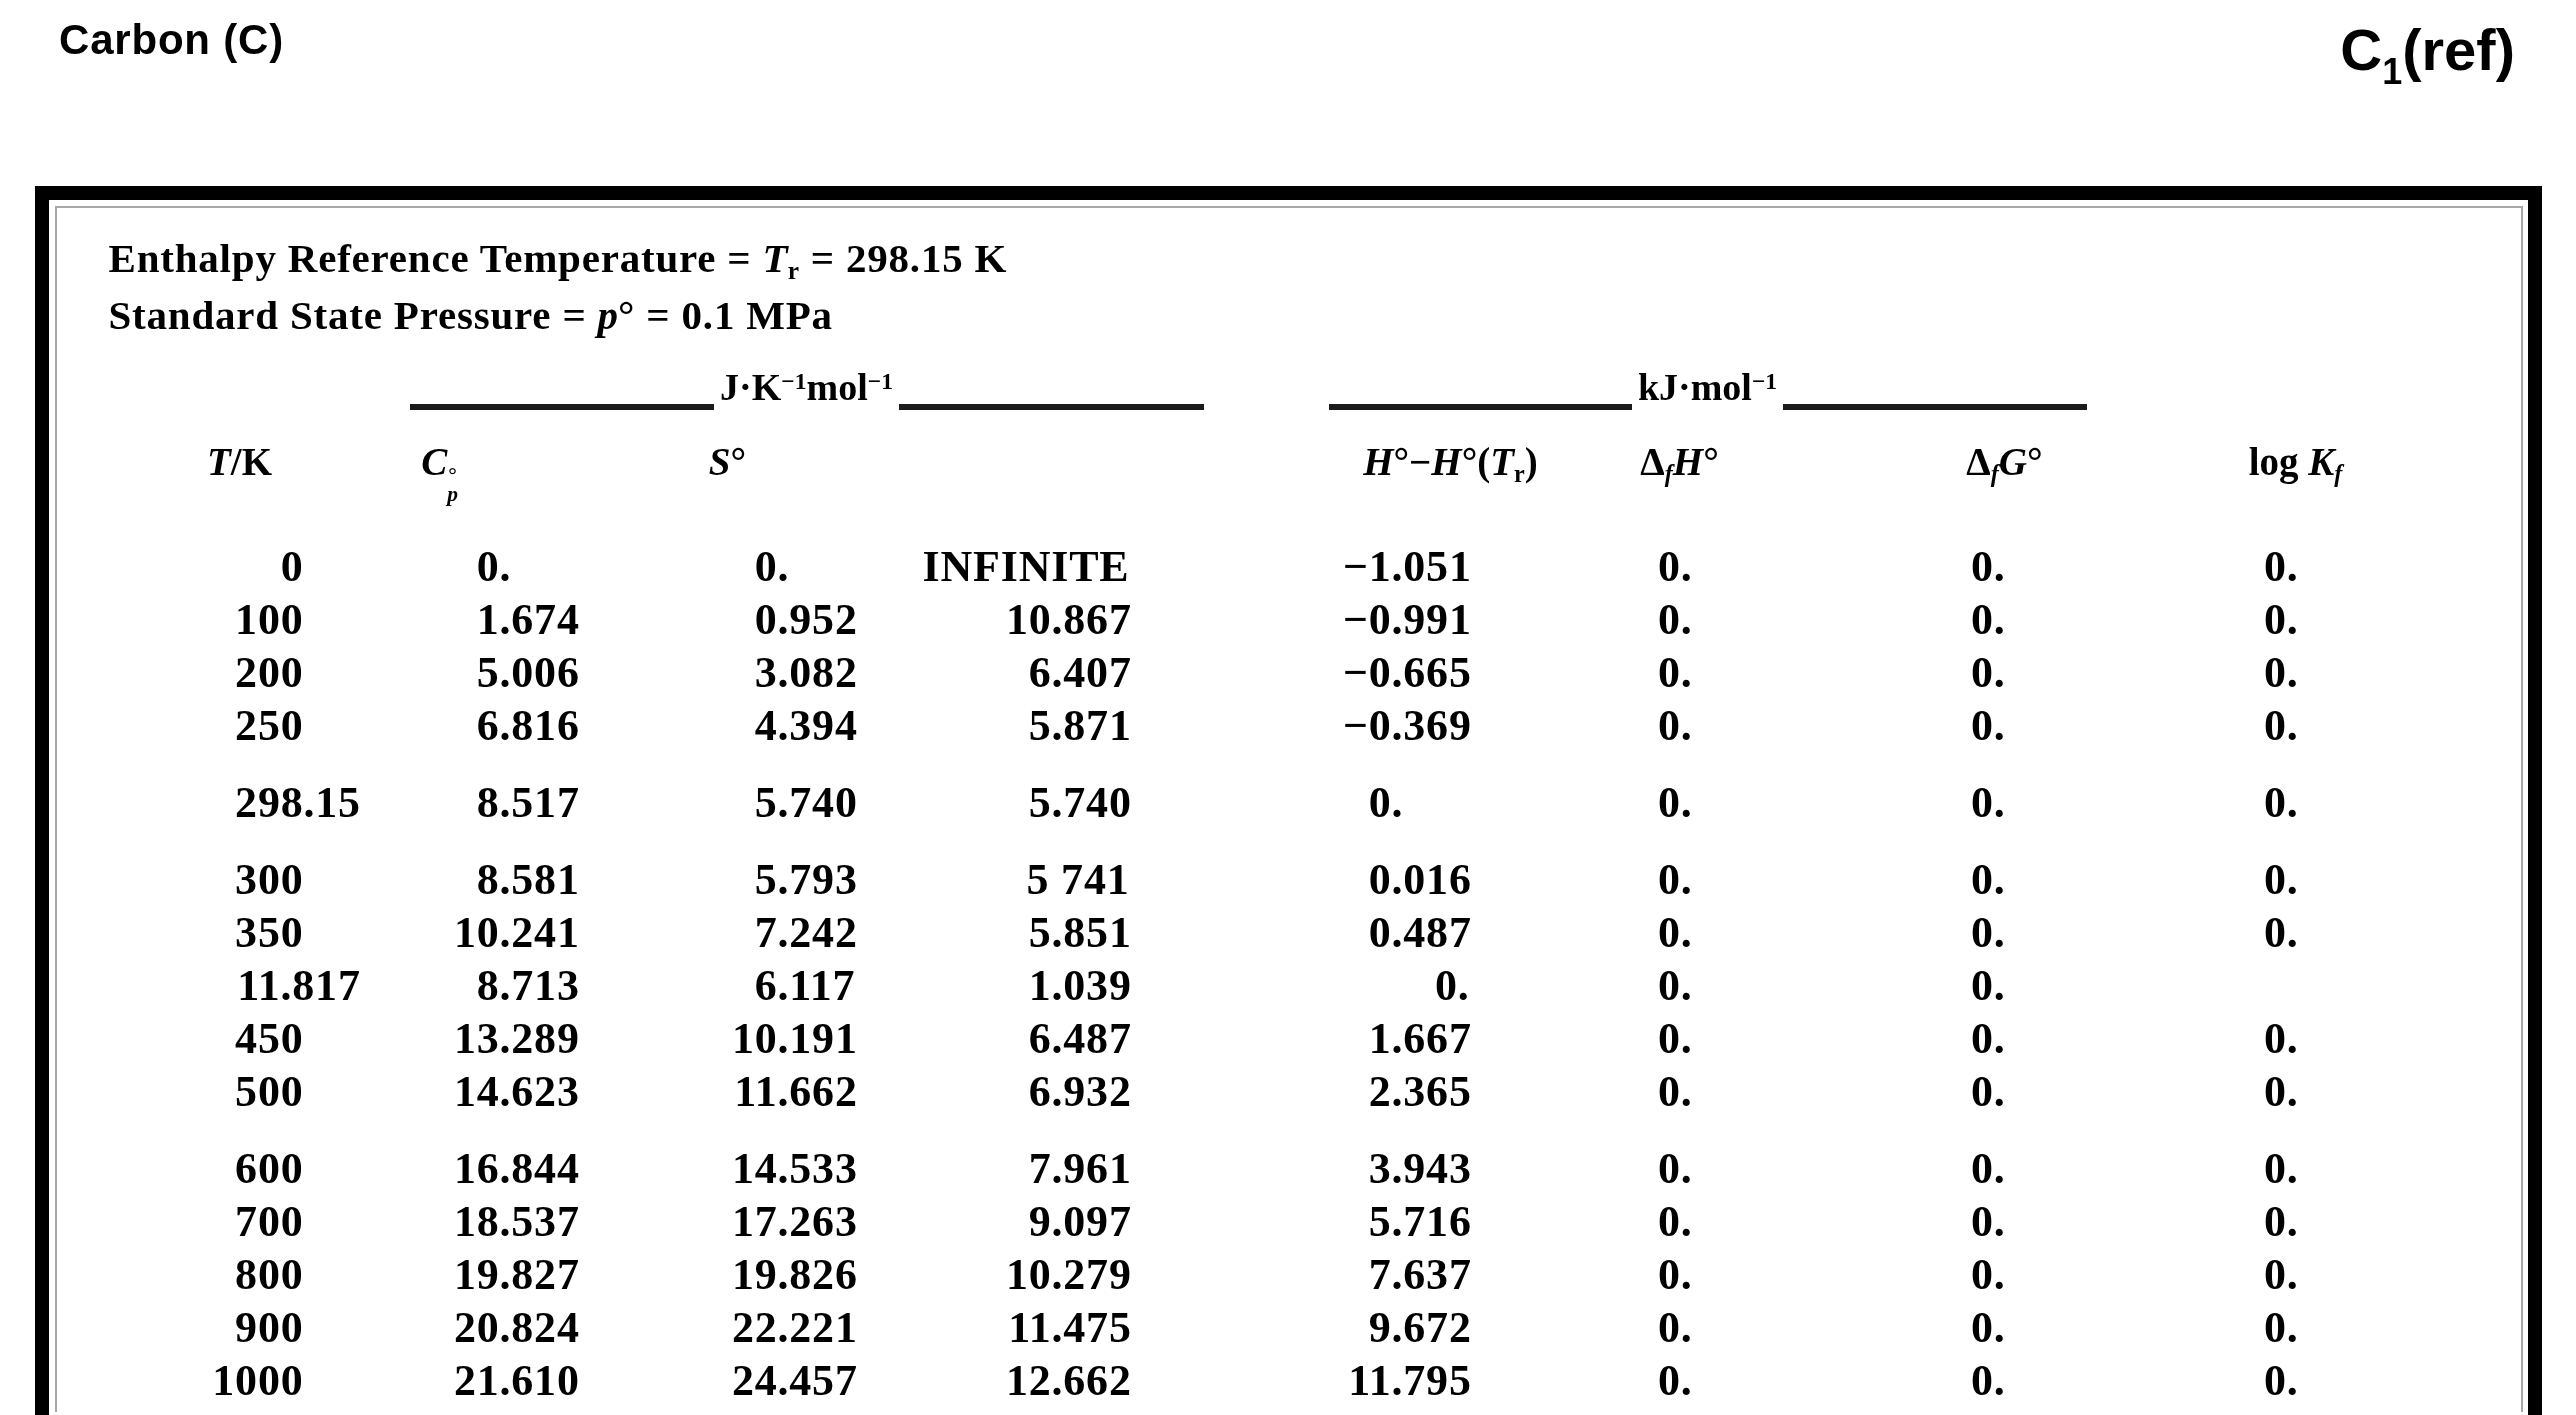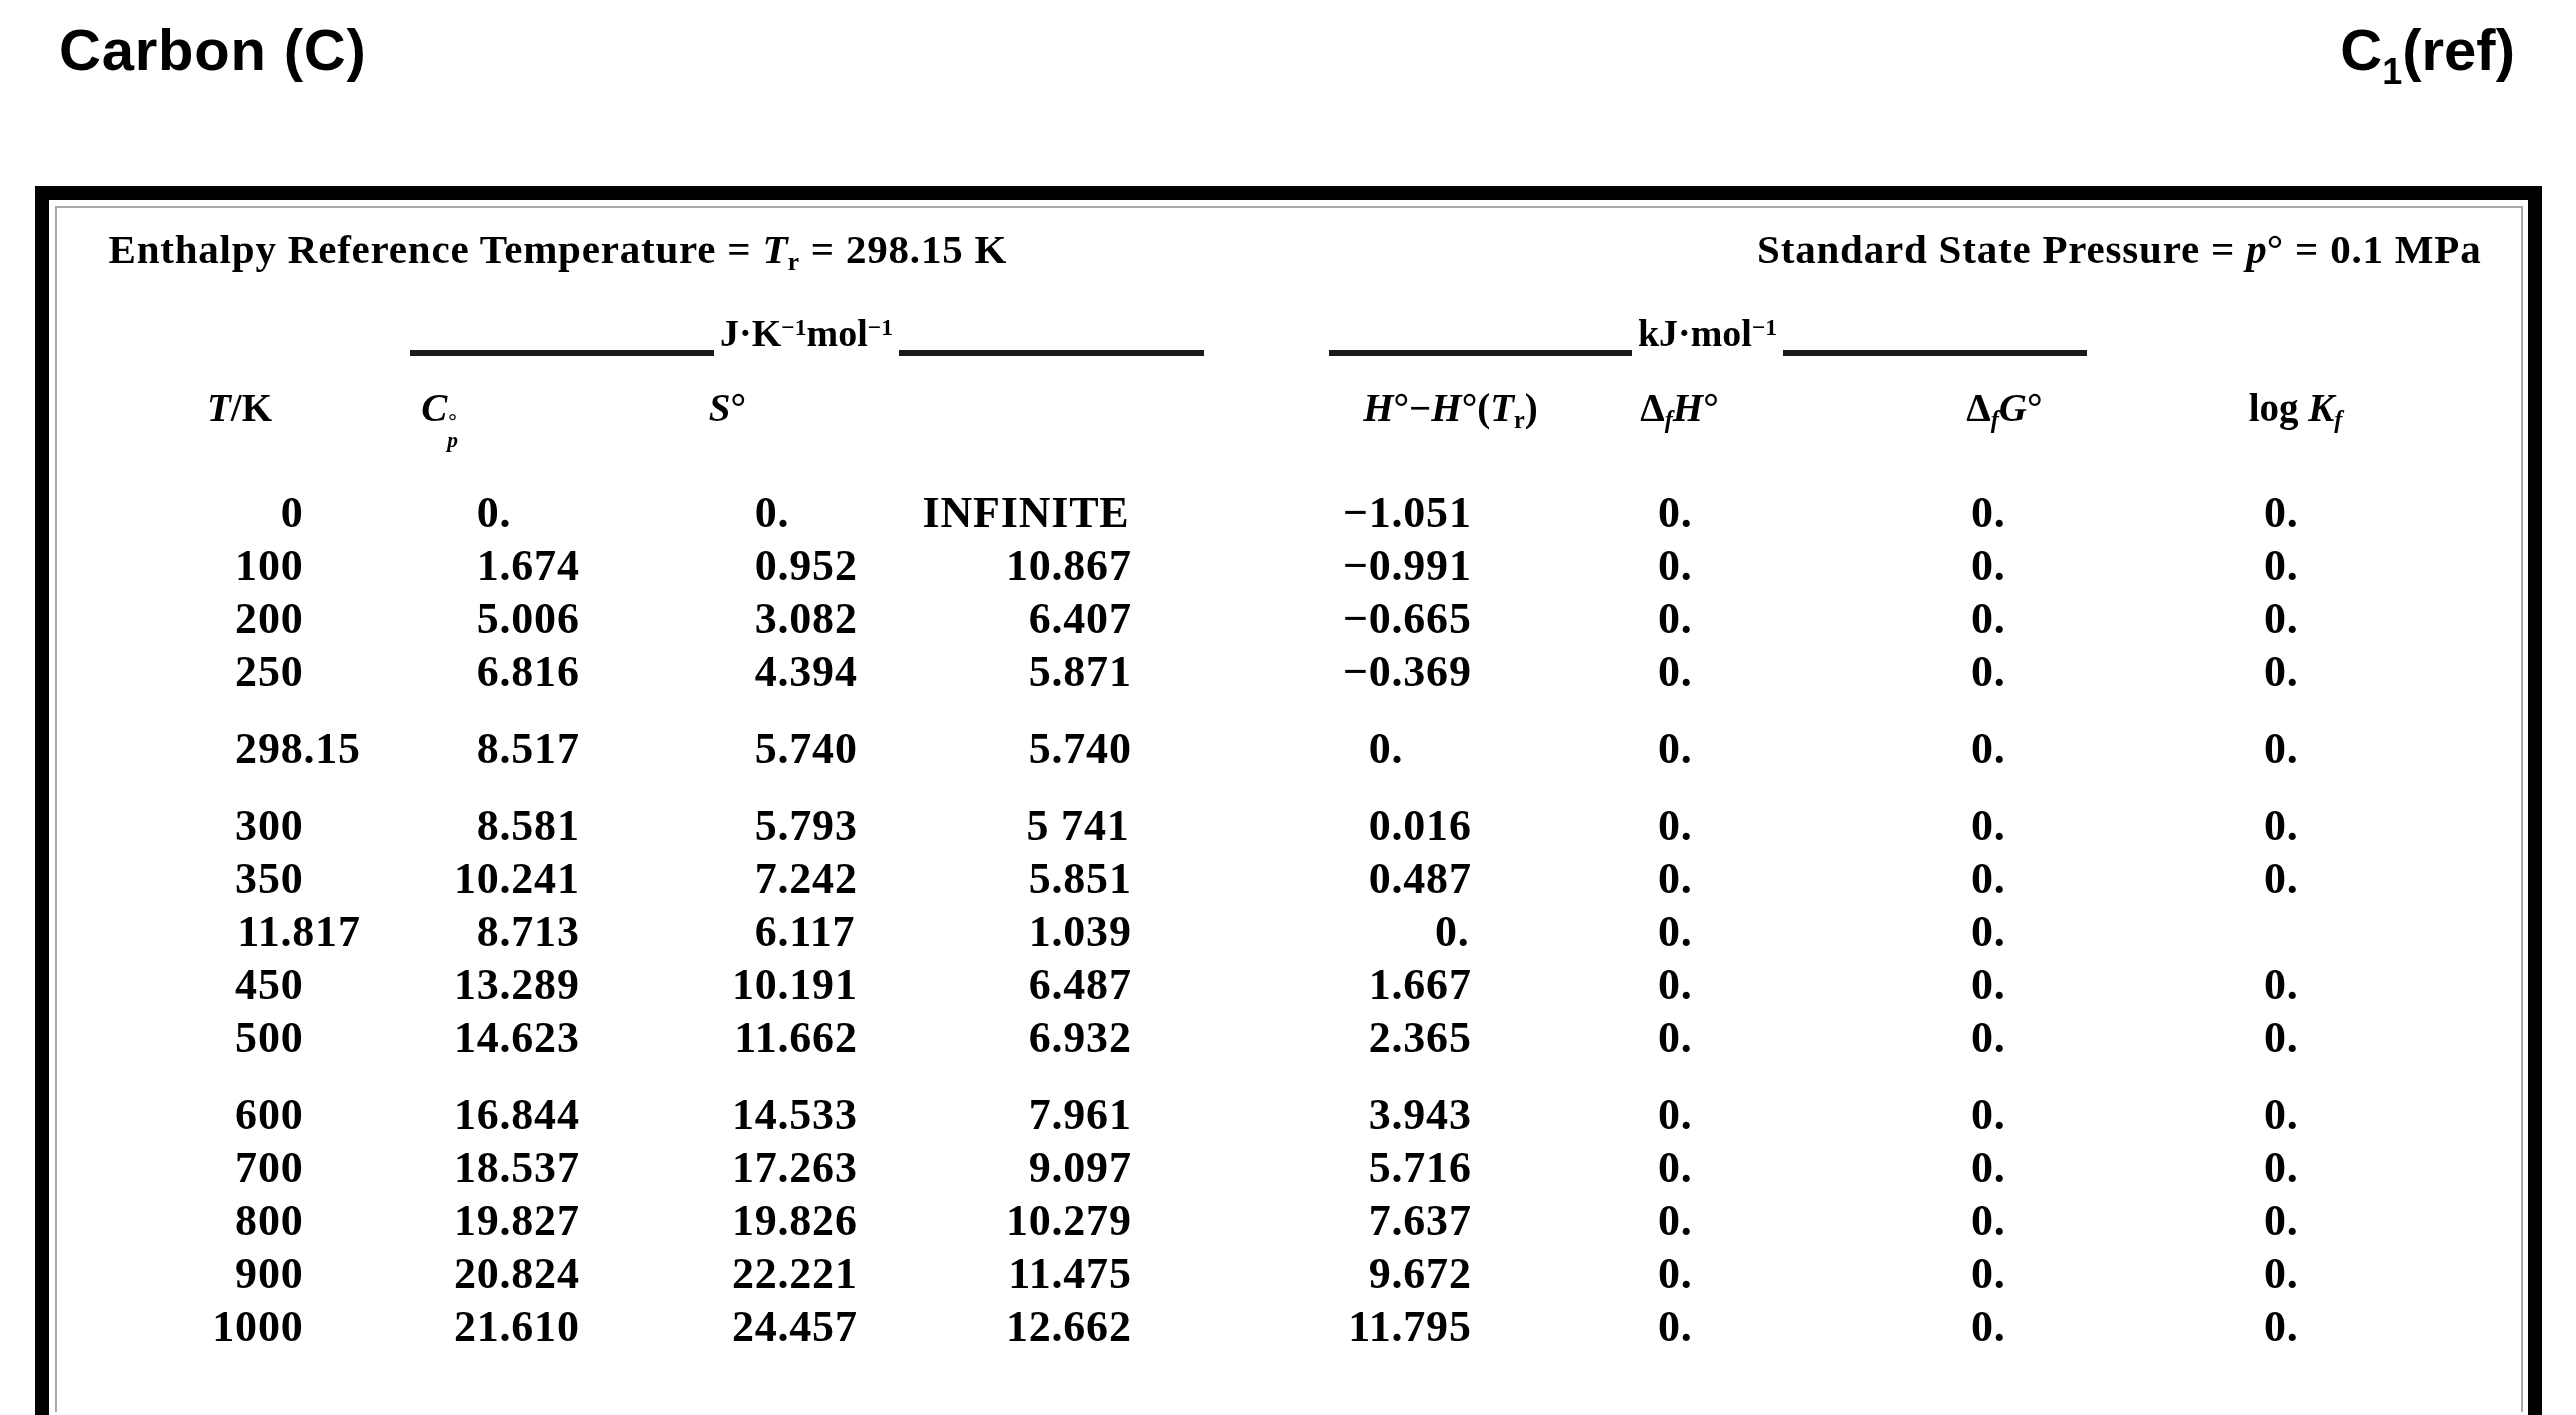--- a/index.html
+++ b/index.html
@@ -1,35 +1,35 @@
 <!DOCTYPE html>
 <html style="font-size:12.5px"><head>
 <meta charset="utf-8">
 <style>
   html,body{margin:0;padding:0;background:#ffffff;}
   body{width:2576px;height:1416px;overflow:hidden;position:relative;
        font-family:"Liberation Serif",serif;color:#000;}
 
   
   .page-title{position:absolute;top:15.6px;left:59px;
-    font-family:"Liberation Sans",sans-serif;font-weight:bold;font-size:58px;letter-spacing:0.8px;}
+    font-family:"Liberation Sans",sans-serif;font-weight:bold;font-size:42px;letter-spacing:0.8px;}
   .formula{position:absolute;top:15.6px;right:61px;
     font-family:"Liberation Sans",sans-serif;font-weight:bold;font-size:58px;margin-left:40px;}
   .formula .f-sub{font-size:36px;vertical-align:-14px;}
 
   
   .frame{position:absolute;left:35px;right:34px;top:186px;height:1230px;
          border:14px solid #000;border-bottom:none;background:#fff;}
   .frame-inner{margin:5.5px 5.5px 0 5.5px;border:2.3px solid #a8a8a8;border-bottom:none;
                position:relative;min-height:1204px;}
 
   
   .hdrline{display:flex;justify-content:space-between;align-items:baseline;
-           margin-top:19px;padding-left:52px;padding-right:39px;
-           font-weight:bold;font-size:41px;line-height:45px;letter-spacing:0.8px;white-space:nowrap;}
+           margin-top:28px;padding-left:52px;padding-right:39px;
+           font-weight:bold;font-size:41px;line-height:45px;letter-spacing:0.8px;white-space:nowrap;flex-direction:column;}
   .hdrline i{letter-spacing:0;}
   sub{font-size:0.62em;vertical-align:-0.28em;}
   sup{font-size:0.62em;vertical-align:0.45em;}
 
   
   .unitsrow{position:relative;height:52px;margin-top:20.3px;font-weight:bold;font-size:38px;}
   .ubloc{position:absolute;bottom:0;display:flex;align-items:flex-end;white-space:nowrap;}
   .units-left{left:353px;width:794px;}
   .units-right{left:1272px;width:758px;}
   .rule{flex:1;border-bottom:6.3px solid #1b1b1b;height:11px;}

